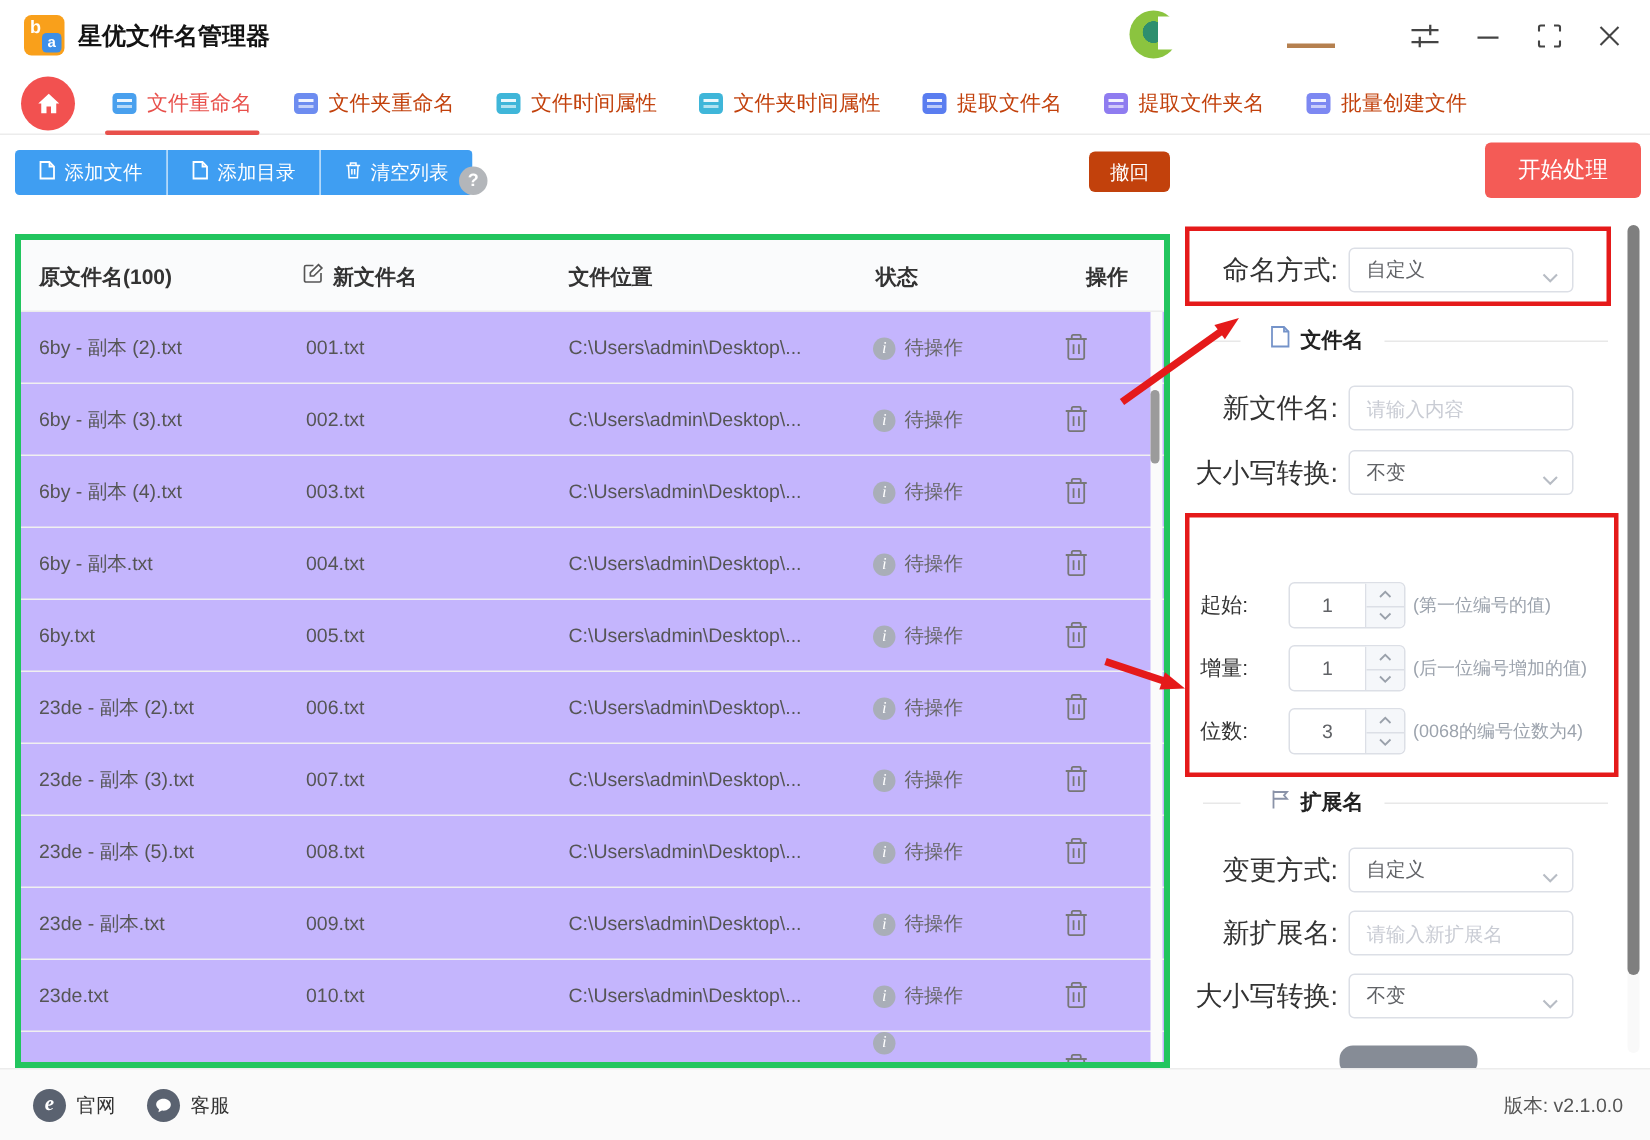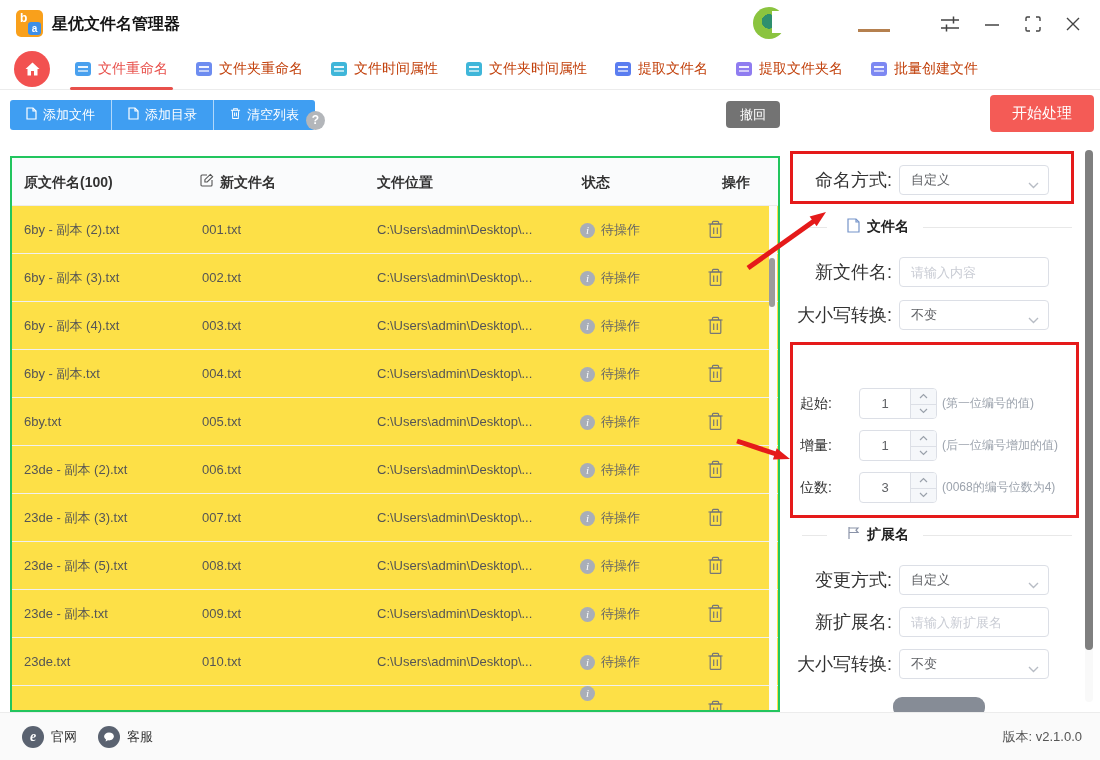--- a/index.html
+++ b/index.html
@@ -26,25 +26,25 @@
   .tab.active { color:#e8504b; }
   .tab.active::after { content:""; position:absolute; left:-5px; right:-5px; bottom:0; height:3px; background:#e8504b; border-radius:2px; }
   .tabicon { width:16px; height:14px; border-radius:3px; position:relative; flex:0 0 auto; }
   .tabicon::after { content:""; position:absolute; left:3px; right:3px; top:4px; height:2px; background:rgba(255,255,255,.9); box-shadow:0 4px 0 rgba(255,255,255,.6); }
 
   
   .btn-group { position:absolute; left:10px; top:100px; height:30px; display:flex; border-radius:3px; overflow:hidden; }
   .blue-btn { background:#3f9ef2; color:#fff; font-size:13px; display:flex; align-items:center; gap:6px; padding:0 16px; border:none; cursor:pointer; }
   .blue-btn + .blue-btn { border-left:1px solid rgba(255,255,255,.6); }
   .help-circle { position:absolute; left:306px; top:111px; width:19px; height:19px; border-radius:50%; background:#b3b6ba; color:#fff; font-size:12px; font-weight:bold; text-align:center; line-height:19px; cursor:pointer; }
-  .undo-btn { position:absolute; left:726px; top:101px; width:54px; height:27px; background:#737373; color:#fff; font-size:13px; border:none; border-radius:4px; cursor:default; }
+  .undo-btn { position:absolute; left:726px; top:101px; width:54px; height:27px; background:#c2410c; color:#fff; font-size:13px; border:none; border-radius:4px; cursor:default; }
   .start-btn { position:absolute; left:990px; top:95px; width:104px; height:37px; background:#f45b56; color:#fff; font-size:15px; border:none; border-radius:4px; cursor:pointer; }
 
   
-  .table { position:absolute; left:10px; top:156px; width:770px; height:556px; background:#fde047; border:2px solid #22c55e; overflow:hidden; }
+  .table { position:absolute; left:10px; top:156px; width:770px; height:556px; background:#c4b5fd; border:4px solid #22c55e; overflow:hidden; }
   .thead { position:absolute; left:0; top:0; right:0; height:48px; background:#fafbfc; border-bottom:1px solid #ececec; font-size:14px; font-weight:bold; color:#333; }
   .th { position:absolute; top:0; line-height:48px; }
   .th-new { display:flex; align-items:center; gap:6px; }
   .rows { position:absolute; left:0; top:48px; right:0; bottom:0; }
   .row { position:relative; height:48px; border-bottom:1px solid #f0f0f0; font-size:13px; color:#555; }
   .cell { position:absolute; top:0; line-height:48px; white-space:nowrap; }
   .c-status { display:flex; align-items:center; gap:6px; color:#666; }
   .info-ic { width:15px; height:15px; border-radius:50%; background:#a9aeb8; color:#fff; font-family:"Liberation Serif",serif; font-style:italic; font-size:11px; text-align:center; line-height:15px; flex:0 0 auto; }
   .trash-btn { position:absolute; left:693px; top:14px; width:20px; height:20px; background:none; border:none; cursor:pointer; padding:0; }
   .t-scroll-track { position:absolute; right:1px; top:48px; width:8px; bottom:0; background:#fbfbfb; }

